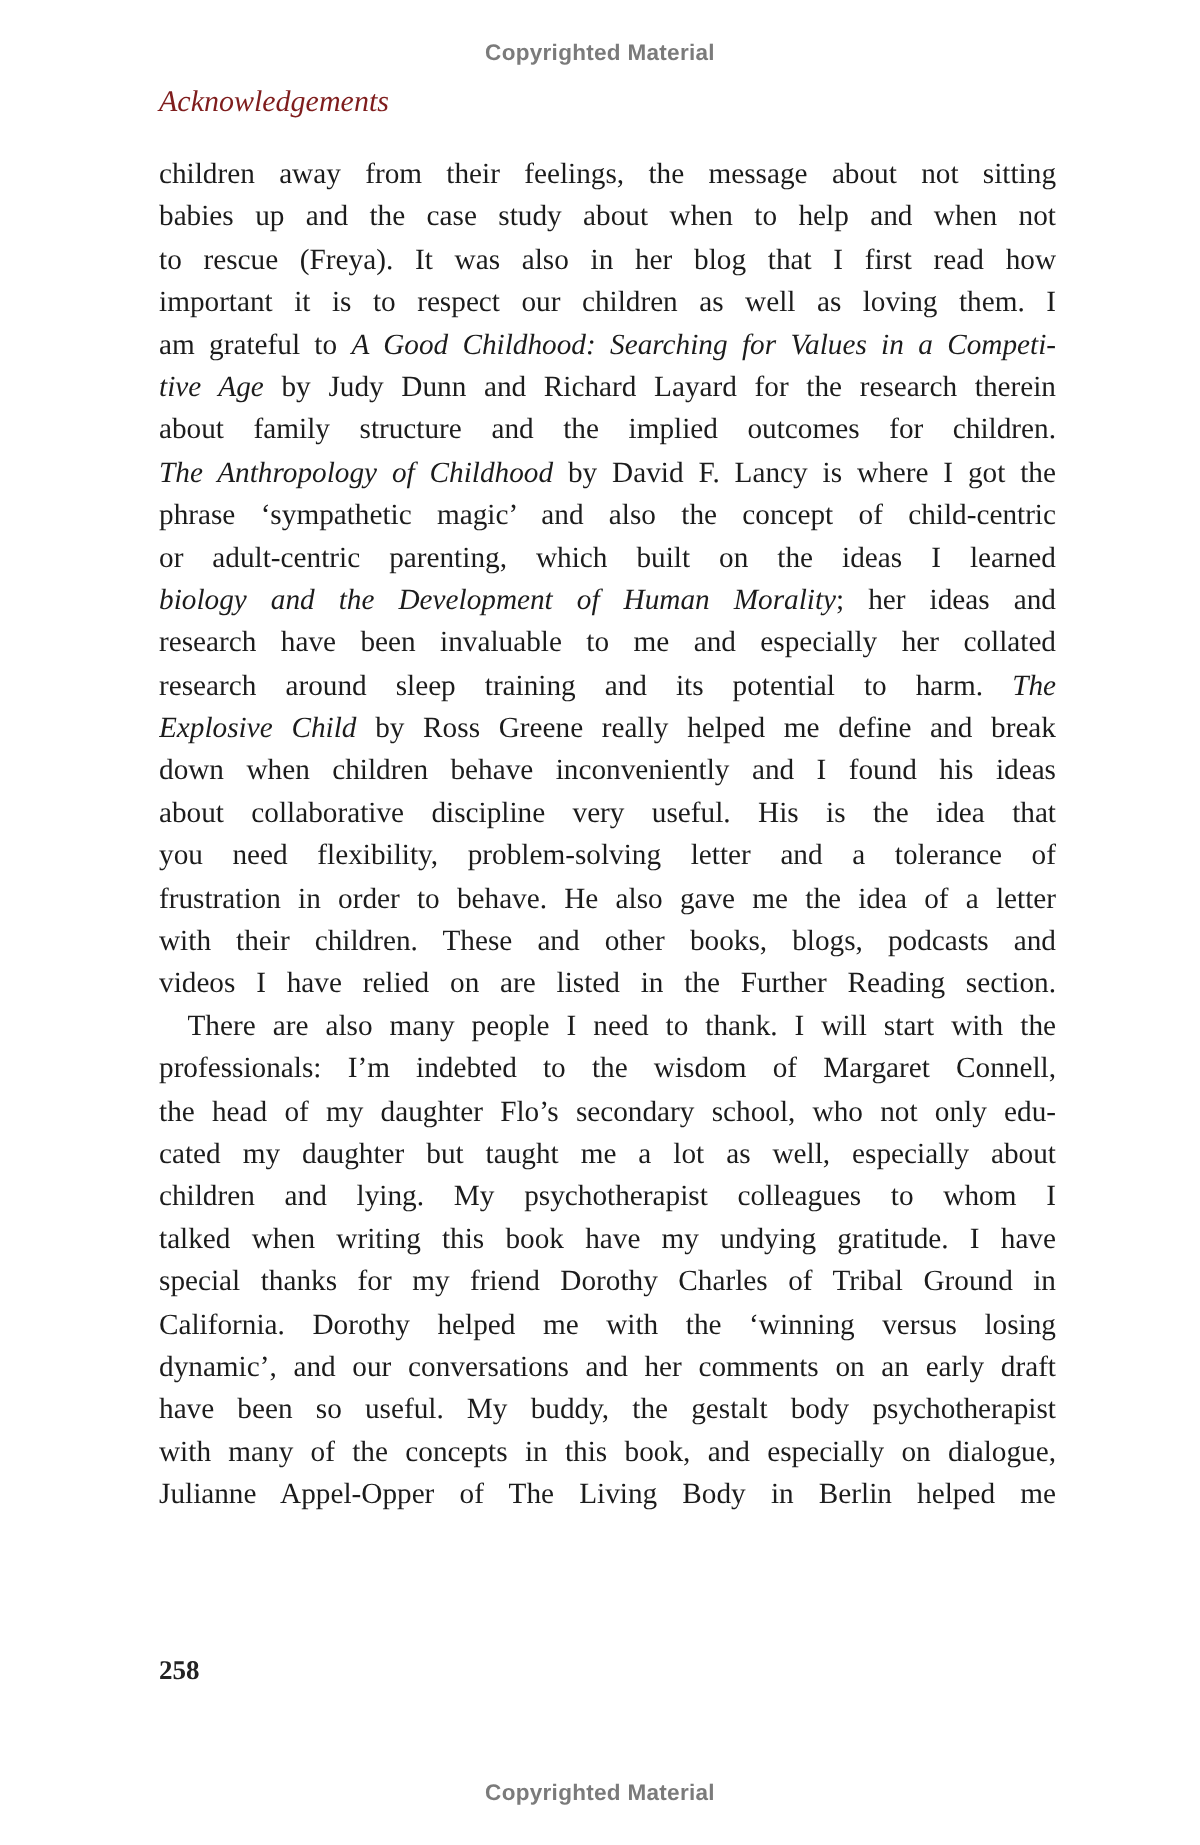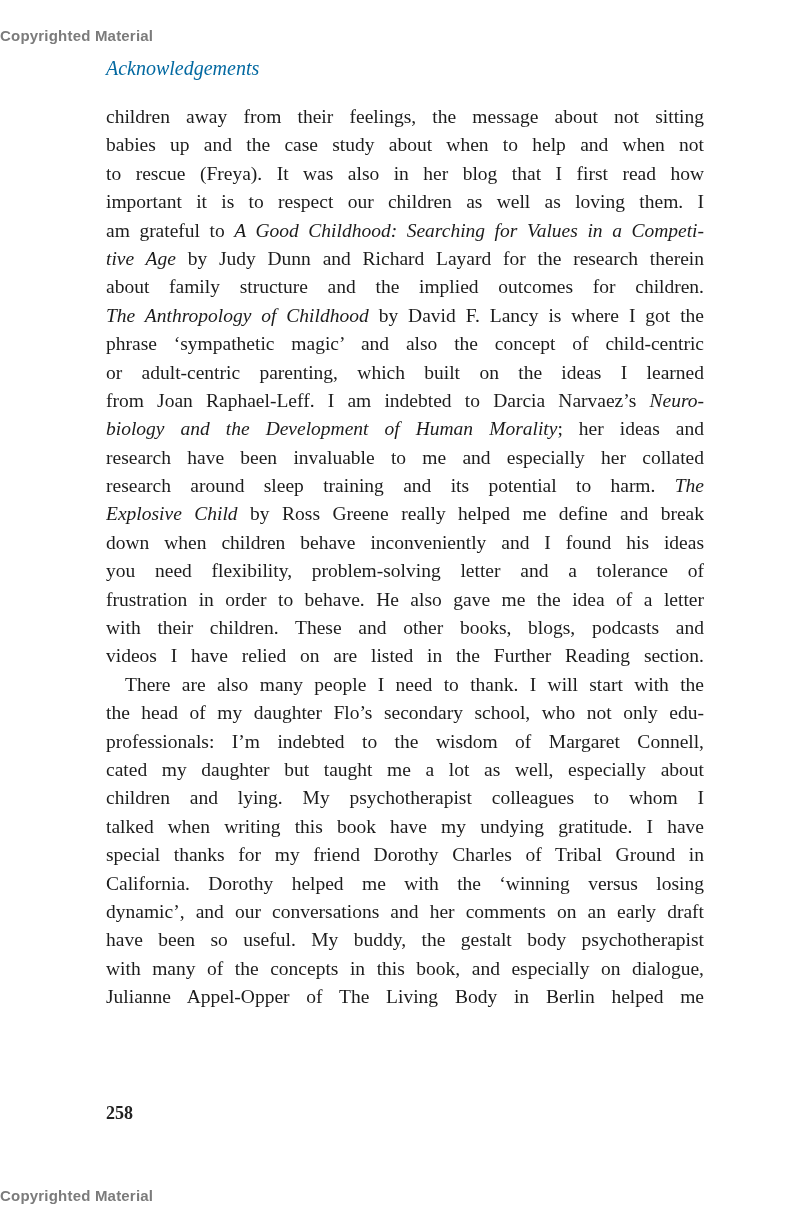--- a/index.html
+++ b/index.html
@@ -12,35 +12,36 @@
     width: 800px;
     height: 1230px;
     background: #ffffff;
     overflow: hidden;
     font-family: "Liberation Serif", serif;
   }
   .watermark {
     position: absolute;
     left: 0;
     width: 100%;
+    text-align: center;
     font-family: "Liberation Sans", sans-serif;
     font-weight: bold;
     font-size: 15px;
     color: #7b7b7b;
     letter-spacing: 0.2px;
   }
   .watermark-top { top: 27px; }
   .watermark-bottom { top: 1187px; }
   .running-header {
     position: absolute;
     left: 106px;
     top: 57px;
     font-style: italic;
     font-size: 20px;
-    color: #0369a1;
+    color: #7f1d1d;
   }
   .body-text {
     position: absolute;
     left: 106px;
     top: 103px;
     width: 598px;
     font-size: 19.5px;
     color: #1c1c1c;
   }
   .line {
@@ -74,33 +75,33 @@
       <div class="line"><span>children away from their feelings, the message about not sitting</span></div>
       <div class="line"><span>babies up and the case study about when to help and when not</span></div>
       <div class="line"><span>to rescue (Freya). It was also in her blog that I first read how</span></div>
       <div class="line"><span>important it is to respect our children as well as loving them. I</span></div>
       <div class="line"><span>am grateful to </span><em>A Good Childhood: Searching for Values in a Competi-</em></div>
       <div class="line"><em>tive Age</em><span> by Judy Dunn and Richard Layard for the research therein</span></div>
       <div class="line"><span>about family structure and the implied outcomes for children.</span></div>
       <div class="line"><em>The Anthropology of Childhood</em><span> by David F. Lancy is where I got the</span></div>
       <div class="line"><span>phrase ‘sympathetic magic’ and also the concept of child-centric</span></div>
       <div class="line"><span>or adult-centric parenting, which built on the ideas I learned</span></div>
-      <div class="line"><span>from Joan Raphael-Leff. I am indebted to Darcia Narvaez’s </span><em>Neuro-</em></div>
       <div class="line"><em>biology and the Development of Human Morality</em><span>; her ideas and</span></div>
       <div class="line"><span>research have been invaluable to me and especially her collated</span></div>
       <div class="line"><span>research around sleep training and its potential to harm. </span><em>The</em></div>
       <div class="line"><em>Explosive Child</em><span> by Ross Greene really helped me define and break</span></div>
       <div class="line"><span>down when children behave inconveniently and I found his ideas</span></div>
+      <div class="line"><span>about collaborative discipline very useful. His is the idea that</span></div>
       <div class="line"><span>you need flexibility, problem-solving letter and a tolerance of</span></div>
       <div class="line"><span>frustration in order to behave. He also gave me the idea of a letter</span></div>
       <div class="line"><span>with their children. These and other books, blogs, podcasts and</span></div>
       <div class="line"><span>videos I have relied on are listed in the Further Reading section.</span></div>
       <div class="line indent"><span>There are also many people I need to thank. I will start with the</span></div>
+      <div class="line"><span>professionals: I’m indebted to the wisdom of Margaret Connell,</span></div>
       <div class="line"><span>the head of my daughter Flo’s secondary school, who not only edu-</span></div>
-      <div class="line"><span>professionals: I’m indebted to the wisdom of Margaret Connell,</span></div>
       <div class="line"><span>cated my daughter but taught me a lot as well, especially about</span></div>
       <div class="line"><span>children and lying. My psychotherapist colleagues to whom I</span></div>
       <div class="line"><span>talked when writing this book have my undying gratitude. I have</span></div>
       <div class="line"><span>special thanks for my friend Dorothy Charles of Tribal Ground in</span></div>
       <div class="line"><span>California. Dorothy helped me with the ‘winning versus losing</span></div>
       <div class="line"><span>dynamic’, and our conversations and her comments on an early draft</span></div>
       <div class="line"><span>have been so useful. My buddy, the gestalt body psychotherapist</span></div>
       <div class="line"><span>with many of the concepts in this book, and especially on dialogue,</span></div>
       <div class="line"><span>Julianne Appel-Opper of The Living Body in Berlin helped me</span></div>
     </div>

